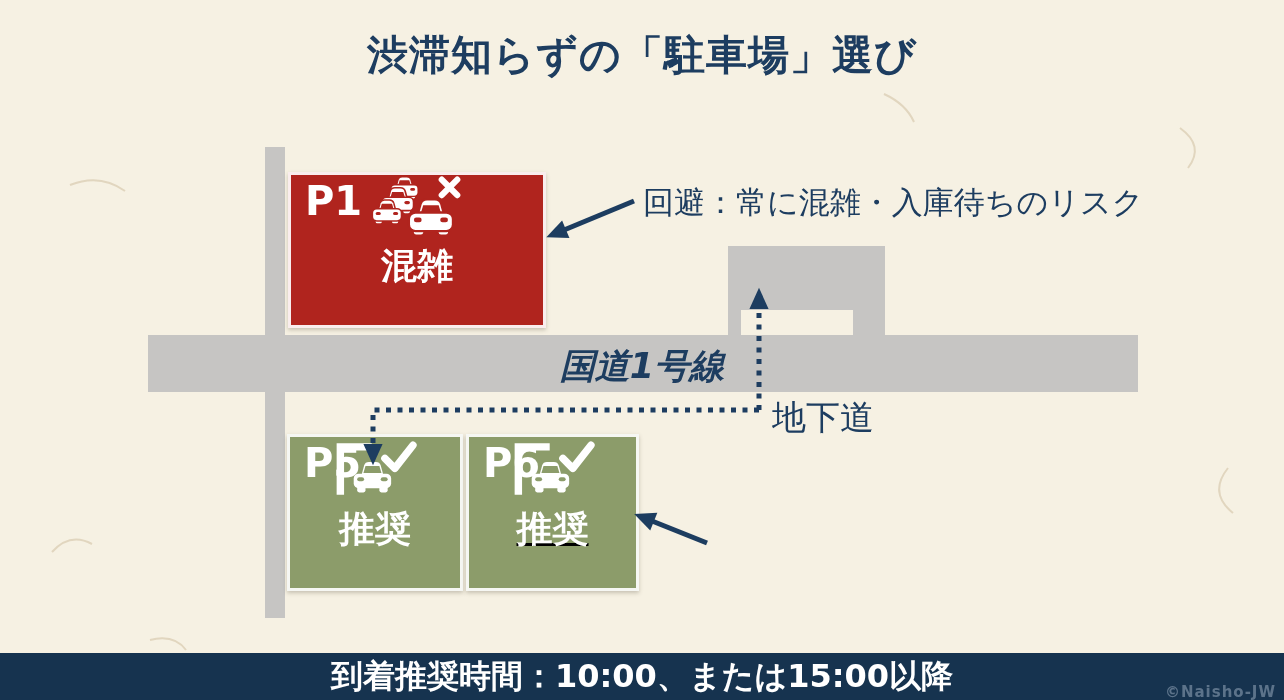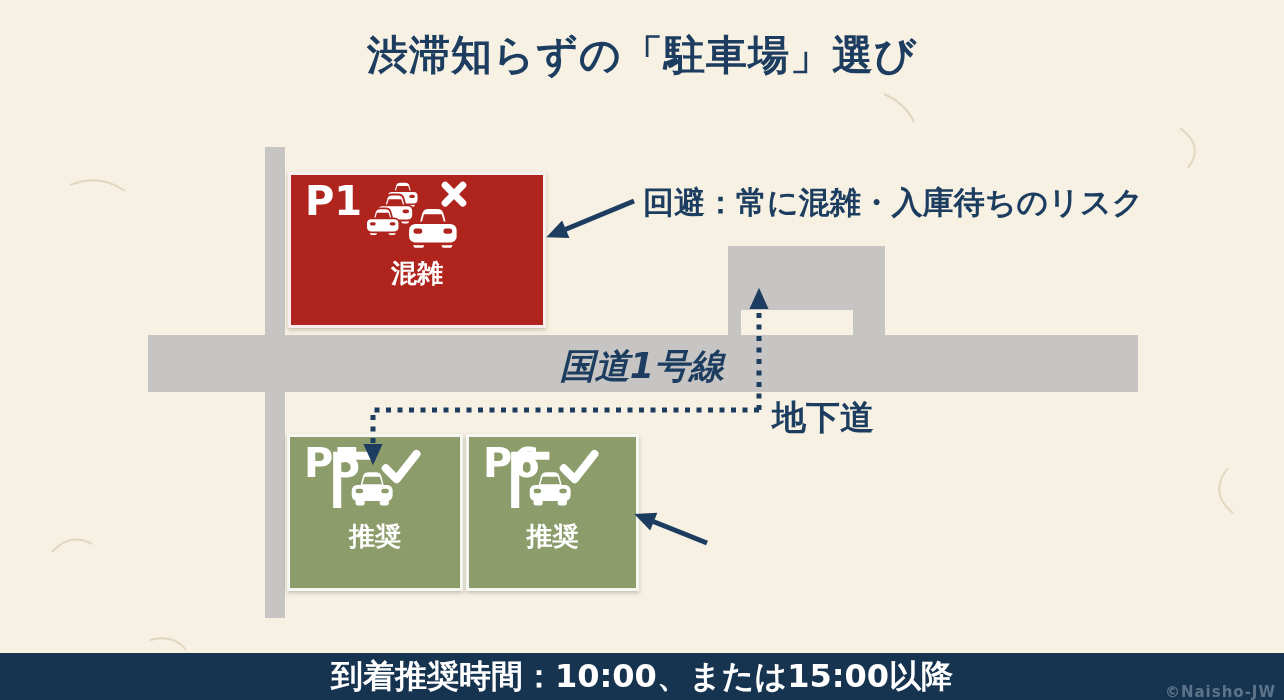--- a/index.html
+++ b/index.html
@@ -26,38 +26,38 @@
   #bld-legl{left:728px;top:310px;width:13px;height:26px;}
   #bld-legr{left:853px;top:310px;width:32px;height:26px;}
   #road-label{
     position:absolute;left:50%;top:343px;transform:translateX(-50%);
     font-size:35px;font-weight:700;color:var(--c-navy);white-space:nowrap;font-style:italic;
   }
   
   .pbox{
     position:absolute;box-sizing:border-box;border:3px solid rgba(255,255,255,.92);
     box-shadow:0 2px 4px rgba(60,50,30,.25);
-    display:flex;flex-direction:column;align-items:center;justify-content:flex-end;
+    display:flex;flex-direction:column;align-items:center;justify-content:center;
     padding-bottom:34px;
   }
   .pbox-red{background:var(--c-red);--car-cut:var(--c-red);}
   .pbox-green{background:var(--c-green);--car-cut:var(--c-green);}
   #p1{left:288px;top:172px;width:258px;height:156px;}
   #p5{left:287px;top:434px;width:176px;height:157px;}
-  #p6{left:466px;top:434px;width:173px;height:157px;}
+  #p6{left:466px;top:434px;width:173px;height:157px;text-decoration:underline;}
   .pid{
     position:absolute;left:14px;top:4px;color:var(--c-white);
     font-size:40px;font-weight:700;line-height:1.1;
   }
-  .pstatus{color:var(--c-white);font-size:26px;font-weight:700;margin-top:2px;white-space:nowrap;}
+  .pstatus{color:var(--c-white);font-size:36px;font-weight:700;margin-top:2px;white-space:nowrap;}
   .icon-traffic{width:112px;height:74px;}
   .icon-parking{width:96px;height:72px;}
   
   .ann{
-    position:absolute;font-weight:700;color:var(--c-navy);white-space:nowrap;z-index:6;
+    position:absolute;font-weight:400;color:var(--c-navy);white-space:nowrap;z-index:6;
   }
   #ann-avoid{left:643px;top:182px;font-size:31px;}
   #ann-underpass{left:772px;top:395px;font-size:34px;}
   #ann-target{left:710px;top:516px;font-size:31px;}
   
   #overlay{position:absolute;left:0;top:0;width:1284px;height:700px;z-index:5;pointer-events:none;}
   #overlay .solid{stroke:var(--c-navy);stroke-width:5;fill:none;}
   #overlay .dotted{stroke:var(--c-navy);stroke-width:5;fill:none;stroke-dasharray:5 6.5;}
   
   #footer{

